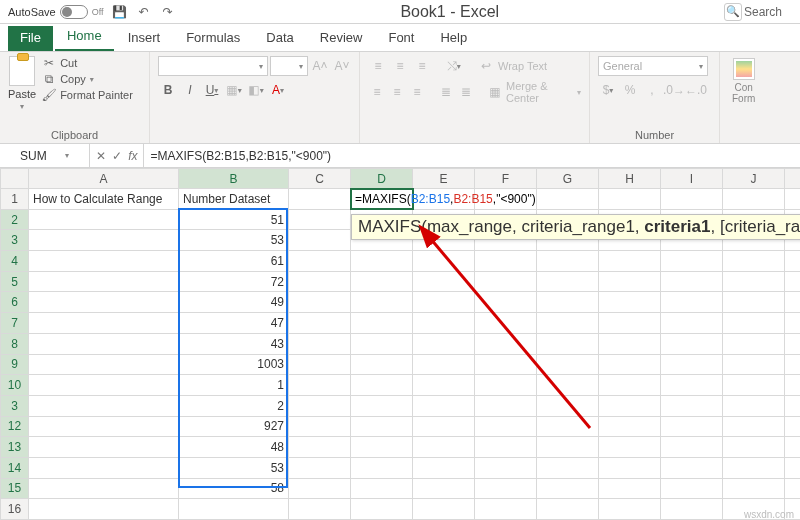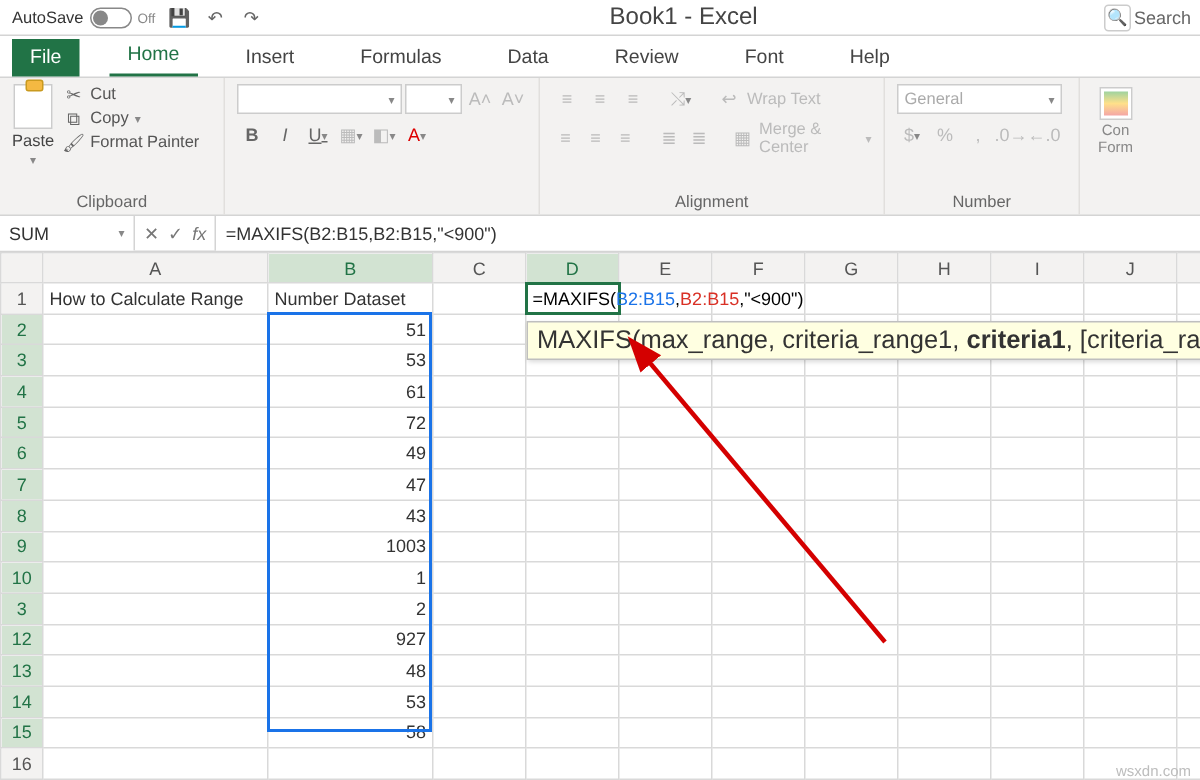--- a/index.html
+++ b/index.html
@@ -6,24 +6,24 @@
   body { width: 800px; height: 520px; background: #fff; overflow: hidden; font-size: 12px; color: #333; }
 
   
   .title-bar { height: 24px; background: #fff; display: flex; align-items: center; border-bottom: 1px solid #d4d4d4; }
   .autosave-pill { display: flex; align-items: center; gap: 4px; margin-left: 8px; font-size: 11px; }
   .toggle { width: 28px; height: 14px; border: 1px solid #888; border-radius: 7px; display: flex; align-items: center; padding: 1px; background:#fff; }
   .toggle-knob { width: 10px; height: 10px; background:#888; border-radius:50%; }
   .qat-icon { width:16px; height:16px; margin-left:8px; display:flex; align-items:center; justify-content:center; color:#666; }
   .title-center { flex:1; text-align:center; font-size:16px; color:#444; }
   .search-ctl { width:18px; height:18px; border:1px solid #ccc; border-radius:3px; margin-right:2px; display:flex; align-items:center; justify-content:center; color:#666; font-size:11px; }
-  .search-lbl { font-size:12px; color:#666; margin-right:6px; }
+  .search-lbl { font-size:12px; color:#666; margin-right:18px; }
 
   
-  .menu-tabs { height:28px; display:flex; align-items:flex-end; padding-left:8px; gap:20px; border-bottom:1px solid #d4d4d4; background:#fff; }
+  .menu-tabs { height:28px; display:flex; align-items:flex-end; padding-left:8px; gap:2px; border-bottom:1px solid #d4d4d4; background:#fff; }
   .menu-tab { padding:4px 12px 6px; font-size:13px; color:#444; cursor:pointer; }
   .menu-tab.file { background:#217346; color:#fff; }
   .menu-tab.active { border-bottom:2px solid #217346; color:#217346; font-weight:500; }
 
   
   .ribbon { height:92px; background:#f3f2f1; display:flex; border-bottom:1px solid #d4d4d4; }
   .ribbon-group { border-right:1px solid #e1dfdd; display:flex; flex-direction:column; padding:4px 8px 2px; }
   .group-body { flex:1; display:flex; align-items:flex-start; gap:6px; }
   .group-label { text-align:center; font-size:11px; color:#666; padding-top:2px; }
   .paste-btn { display:flex; flex-direction:column; align-items:center; gap:2px; font-size:11px; color:#444; }
@@ -39,21 +39,21 @@
   .align-group .group-body { flex-direction:column; gap:4px; }
   .chev { font-size:8px; color:#888; }
   .num-group .group-body { flex-direction:column; gap:4px; }
   .disabled { color:#bbb; }
   .cond-fmt { display:flex; flex-direction:column; align-items:center; font-size:10px; color:#888; padding:2px 4px; }
   .cond-glyph { width:22px; height:22px; border:1px solid #ccc; background:#fff; margin-bottom:2px; position:relative; }
   .cond-glyph::after { content:""; position:absolute; inset:2px; background:linear-gradient(#9fd39f,#ffe08a,#f4a6a6); }
 
   
   .fx-row { height:24px; display:flex; align-items:stretch; border-bottom:1px solid #d4d4d4; }
-  .name-box { width:90px; border-right:1px solid #d4d4d4; display:flex; align-items:center; padding:0 6px; font-size:12px; background:#fff; }
+  .name-box { width:90px; border-right:1px solid #d4d4d4; display:flex; align-items:center; padding:0 20px; font-size:12px; background:#fff; }
   .name-box .chev { margin-left:auto; }
   .fx-btns { display:flex; align-items:center; gap:6px; padding:0 6px; border-right:1px solid #d4d4d4; color:#777; font-size:12px; }
   .fx-input { flex:1; display:flex; align-items:center; padding:0 6px; font-size:12px; color:#333; background:#fff; }
 
   
   .grid-wrap { display:flex; height: calc(520px - 24px - 28px - 92px - 24px); overflow:hidden; background:#fff; position:relative; }
   table.sheet { border-collapse:collapse; table-layout:fixed; width:1090px; }
   .sheet th, .sheet td { border:1px solid #d9d9d9; height:20px; font-size:12px; padding:0 4px; overflow:hidden; white-space:nowrap; }
   .sheet thead th { background:#f3f2f1; font-weight:normal; text-align:center; color:#555; position:sticky; top:0; }
   .sheet tbody th { background:#f3f2f1; font-weight:normal; text-align:center; width:28px; color:#555; }
@@ -182,21 +182,20 @@
         <span class="btn-sq disabled">≡</span>
         <span style="width:8px"></span>
         <span class="btn-sq disabled">≣</span>
         <span class="btn-sq disabled">≣</span>
         <span style="width:8px"></span>
         <span class="btn-sq disabled">▦</span>
         <span class="disabled" style="font-size:11px">Merge &amp; Center</span>
         <span class="chev disabled">▾</span>
       </div>
     </div>
-    <div class="group-label">Alignment</div>
   </div>
 
   <div class="ribbon-group num-group" style="width:130px">
     <div class="group-body">
       <div class="combo disabled" style="width:110px">
           <span style="flex:1;color:#aaa">General</span>
           <span class="chev">▾</span>
         </div>
       <div class="font-row">
         <span class="btn-sq disabled">$<span class="chev">▾</span></span>

